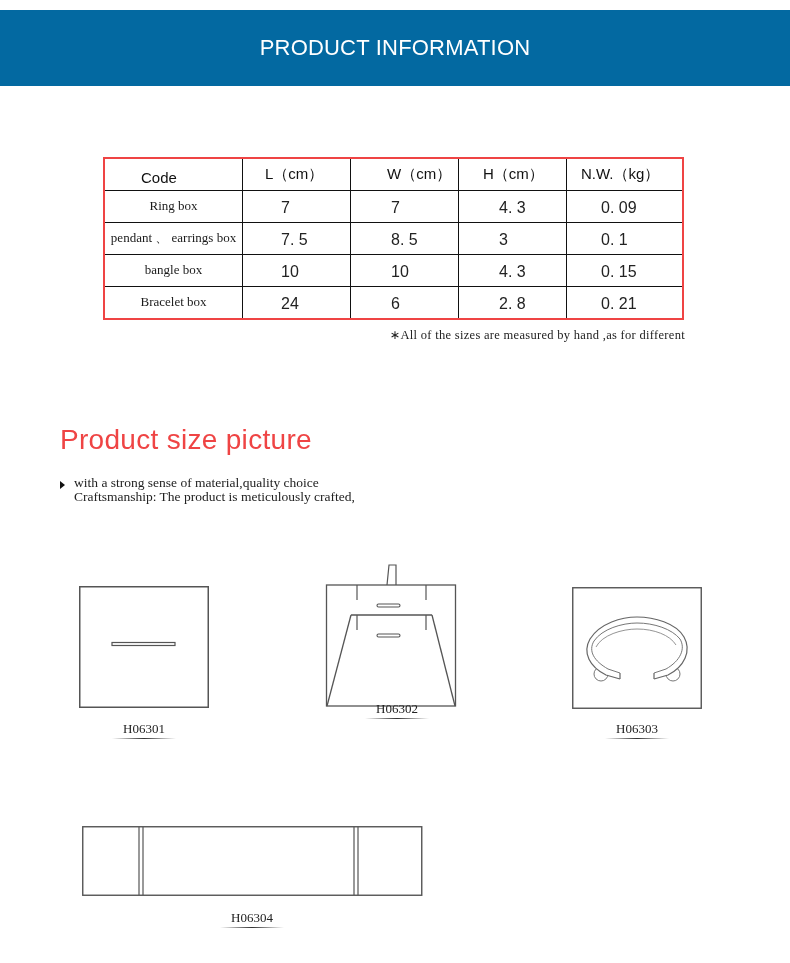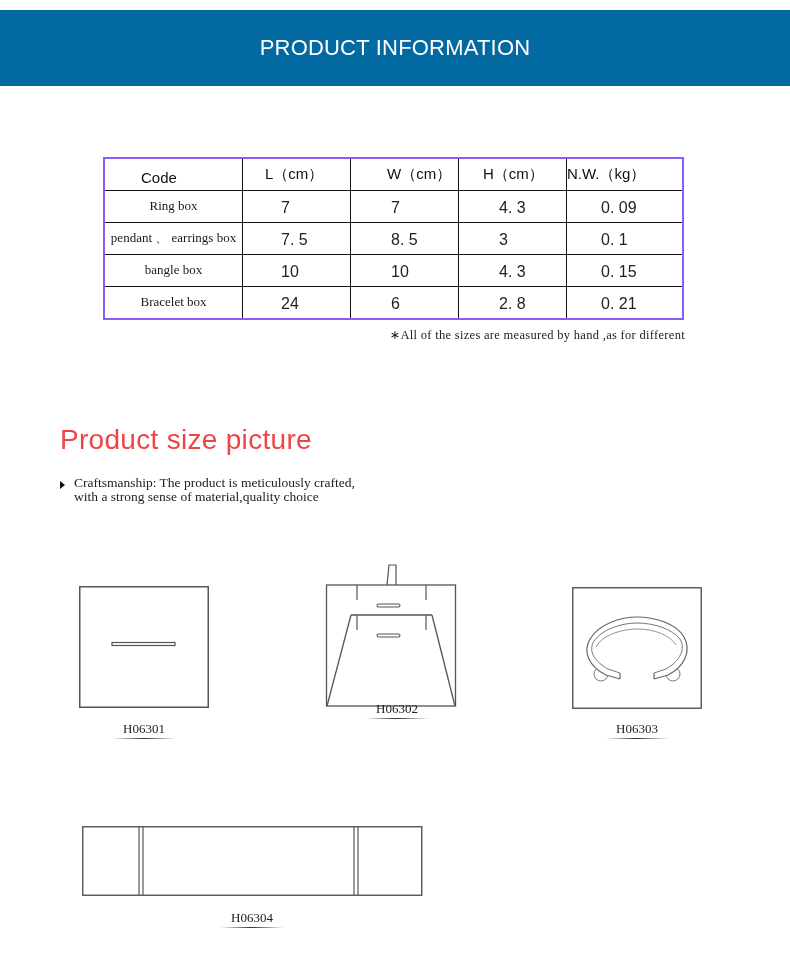--- a/index.html
+++ b/index.html
@@ -1,28 +1,28 @@
 <!DOCTYPE html>
 <html><head>
 <meta charset="utf-8">
 <style>
   html, body { margin: 0; padding: 0; background: #ffffff; }
   body { width: 790px; height: 963px; position: relative; overflow: hidden; font-family: "Liberation Sans", sans-serif; color: #111; }
   .banner { position: absolute; left: 0; top: 10px; width: 790px; height: 76px; background: #0369a1; display: flex; align-items: center; justify-content: center; }
   .banner-title { color: #ffffff; font-family: "Liberation Sans", sans-serif; font-size: 22px; letter-spacing: 0.2px; }
 
-  table.spec { position: absolute; left: 103px; top: 157px; border-collapse: collapse; border: 2px solid #8b5cf6; }
+  table.spec { position: absolute; left: 103px; top: 157px; border-collapse: collapse; border: 2px solid #ef4444; }
   table.spec td, table.spec th { border: 1.5px solid #111; padding: 0; height: 31px; font-weight: normal; }
   table.spec th { font-family: "Liberation Sans", sans-serif; font-size: 15px; text-align: left; height: 32px; }
   table.spec td.code { font-family: "Liberation Serif", serif; font-size: 13px; text-align: center; width: 137px; color: #1a1a1a; }
   table.spec th.code-h { width: 137px; padding-left: 36px; box-sizing: border-box; padding-top: 6px; }
   table.spec th.l-h { width: 108px; padding-left: 22px; box-sizing: border-box; }
   table.spec th.w-h { width: 108px; padding-left: 36px; box-sizing: border-box; }
   table.spec th.h-h { width: 108px; padding-left: 24px; box-sizing: border-box; }
-  table.spec th.n-h { width: 116px; box-sizing: border-box; }
+  table.spec th.n-h { width: 116px; padding-left: 14px; box-sizing: border-box; }
   table.spec td.num { font-family: "Liberation Sans", sans-serif; font-size: 16px; color: #222; padding-top: 4px; box-sizing: border-box; }
   td.pl-l { padding-left: 38px !important; }
   td.pl-w { padding-left: 40px !important; }
   td.pl-h { padding-left: 40px !important; }
   td.pl-n { padding-left: 34px !important; }
 
   .note { position: absolute; right: 105px; top: 329px; text-align: center; font-family: "Liberation Serif", serif; font-size: 12.5px; line-height: 12px; color: #222; letter-spacing: 0.3px; }
 
   .section-title { position: absolute; left: 60px; top: 424px; font-family: "Liberation Sans", sans-serif; font-size: 28px; color: #ef4444; letter-spacing: 0.3px; }
   .bullet-row { position: absolute; left: 60px; top: 476px; display: flex; }
@@ -83,22 +83,22 @@
 
 <div class="note">
   <div>∗All of the sizes are measured by hand ,as for different</div>
 </div>
 
 <div class="section-title">Product size picture</div>
 
 <div class="bullet-row">
   <span class="bullet-icon"></span>
   <div class="bullet-text">
+    <div>with a strong sense of material,quality choice</div>
     <div>Craftsmanship: The product is meticulously crafted,</div>
-    <div>with a strong sense of material,quality choice</div>
   </div>
 </div>
 
 <div class="product" style="left:79px; top:586px;">
   <svg width="131" height="122" viewBox="0 0 131 122">
     <rect x="0.75" y="0.75" width="128.5" height="120.5" fill="none" stroke="#555" stroke-width="1.5"></rect>
     <rect x="33" y="56.5" width="63" height="3" fill="none" stroke="#555" stroke-width="1.2"></rect>
   </svg>
 </div>
 <div class="prod-label" style="left:104px; top:721px; width:80px;text-align:center;">H06301</div>

